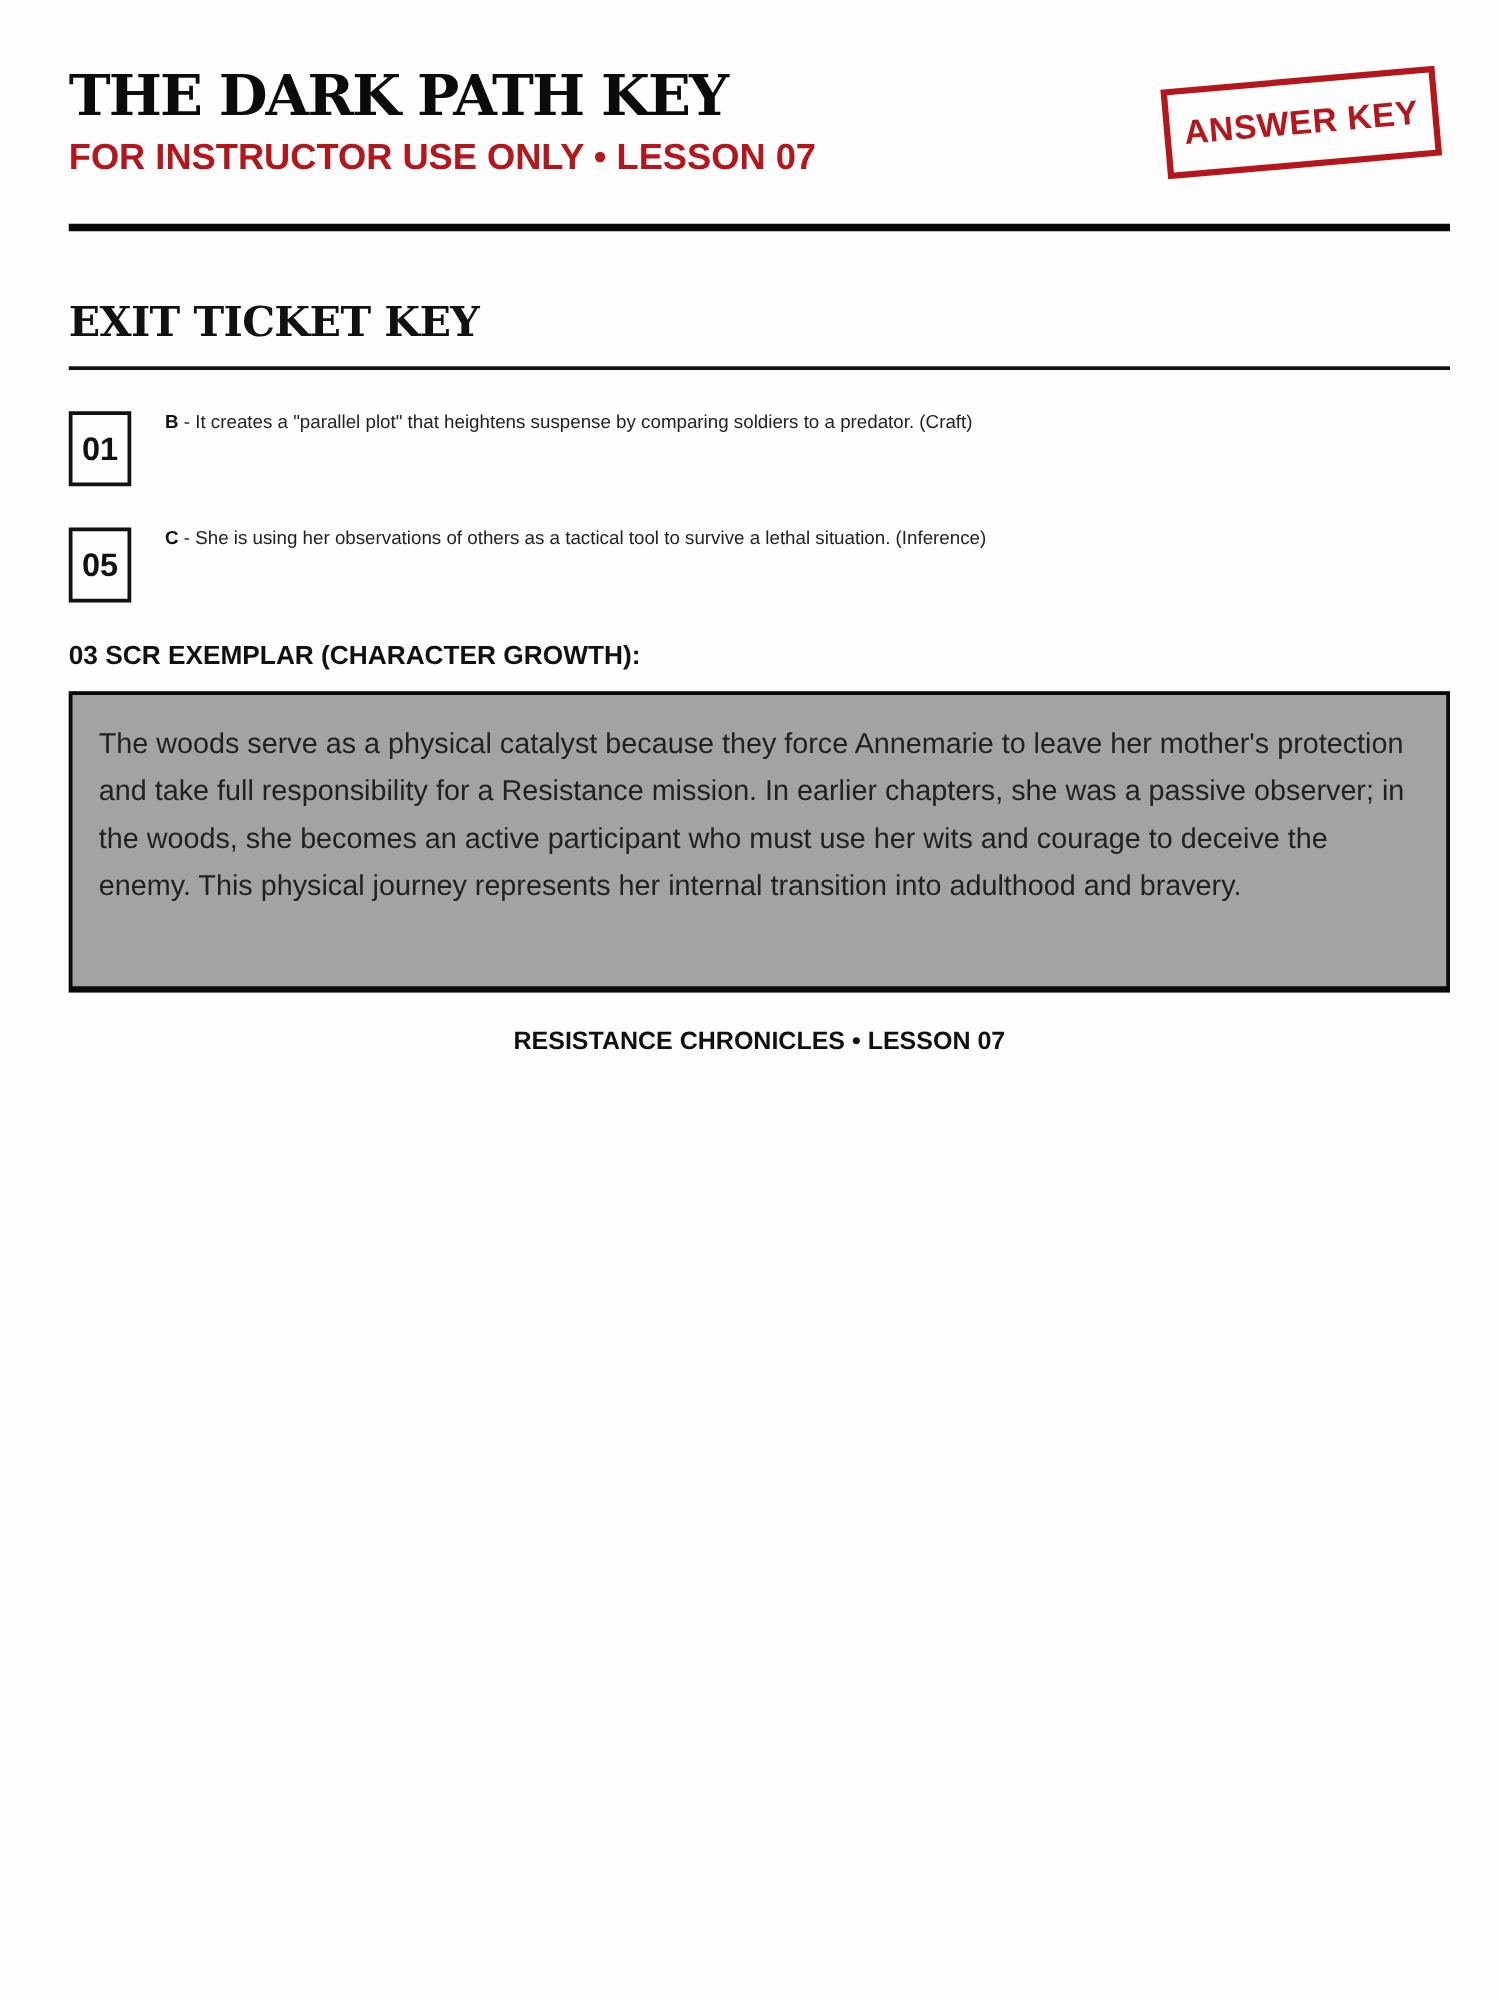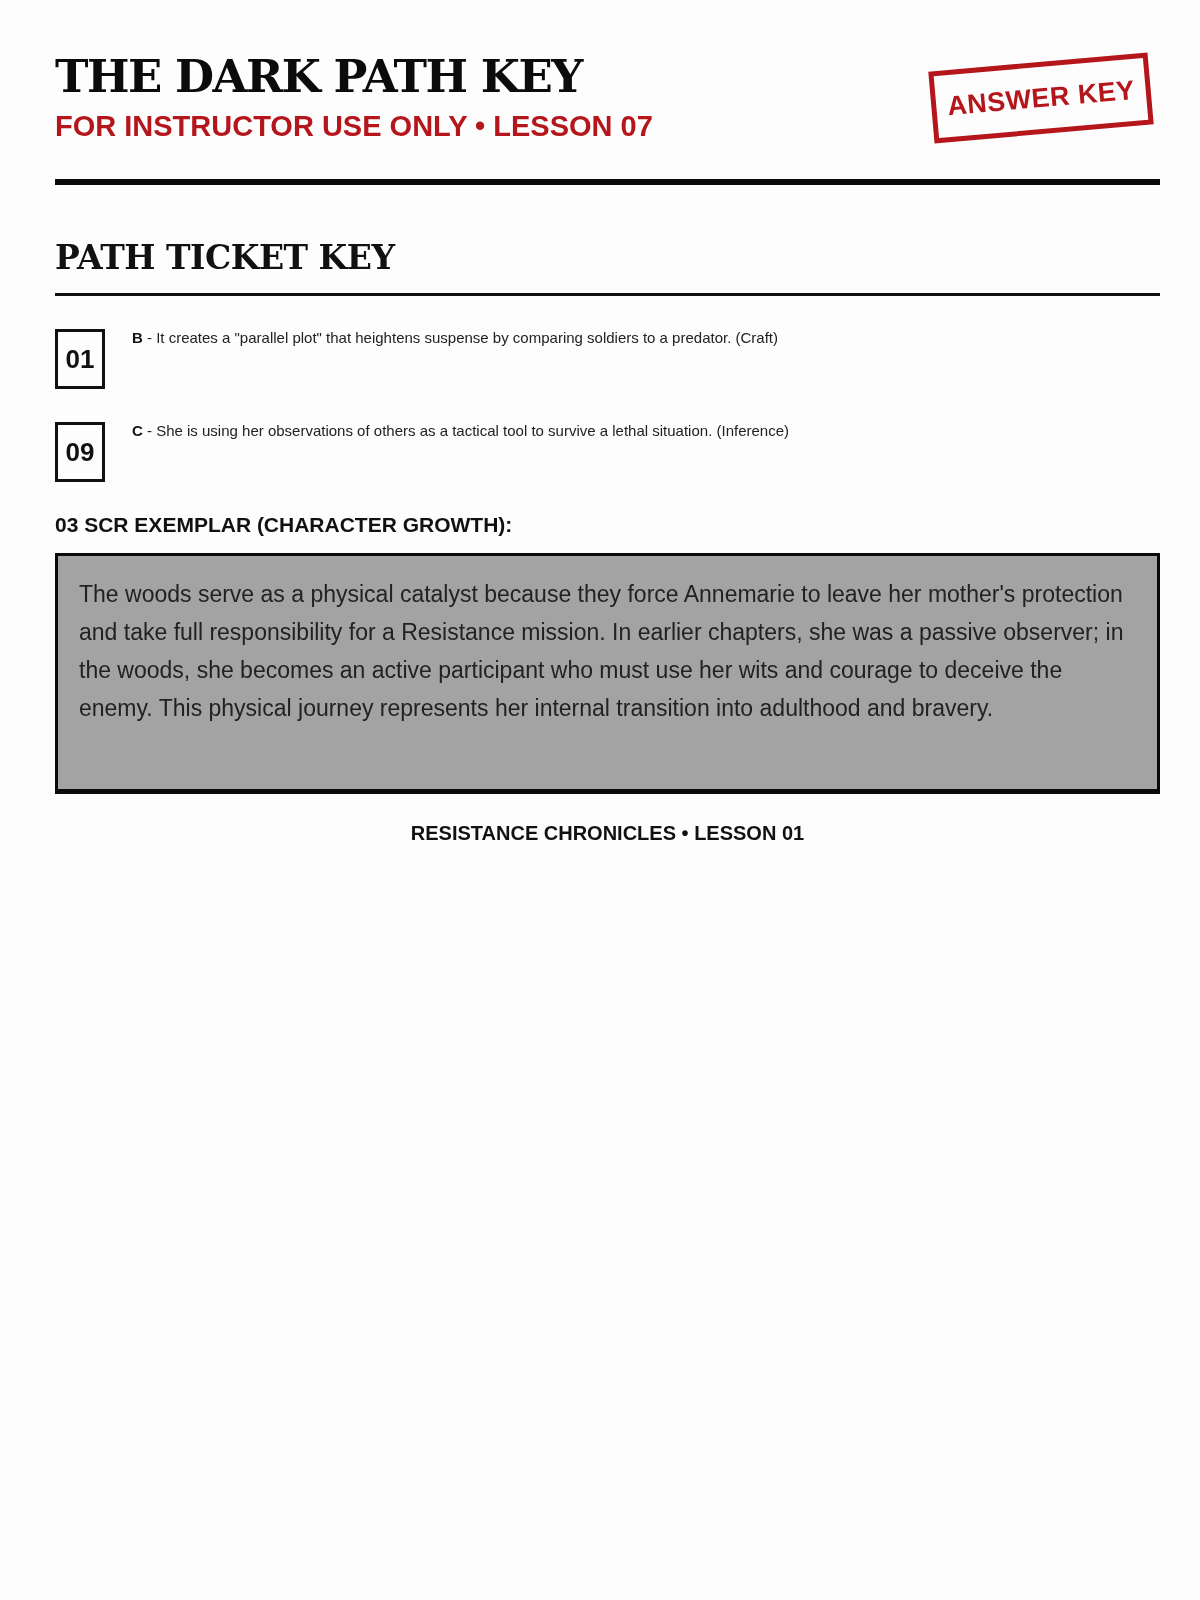--- a/index.html
+++ b/index.html
@@ -26,32 +26,32 @@
 
 <div class="page">
   <div class="header">
     <h1 class="title">THE DARK PATH KEY</h1>
     <div class="subtitle">FOR INSTRUCTOR USE ONLY • LESSON 07</div>
     <div class="stamp">
       <span>ANSWER KEY</span>
     </div>
   </div>
 
-  <h2 class="section-title">PATH TICKET KEY</h2>
+  <h2 class="section-title">EXIT TICKET KEY</h2>
   <div class="section-rule"></div>
 
   <div class="q" style="top:329px;">
     <div class="qnum">01</div>
     <div class="qtext"><b>B</b><span> - It creates a "parallel plot" that heightens suspense by comparing soldiers to a predator. (Craft)</span></div>
   </div>
 
   <div class="q" style="top:422px;">
-    <div class="qnum">09</div>
+    <div class="qnum">05</div>
     <div class="qtext"><b>C</b><span> - She is using her observations of others as a tactical tool to survive a lethal situation. (Inference)</span></div>
   </div>
 
   <div class="scr-label">03 SCR EXEMPLAR (CHARACTER GROWTH):</div>
   <div class="scr-box">
     <p>The woods serve as a physical catalyst because they force Annemarie to leave her mother's protection and take full responsibility for a Resistance mission. In earlier chapters, she was a passive observer; in the woods, she becomes an active participant who must use her wits and courage to deceive the enemy. This physical journey represents her internal transition into adulthood and bravery.</p>
   </div>
 
-  <div class="footer">RESISTANCE CHRONICLES • LESSON 01</div>
+  <div class="footer">RESISTANCE CHRONICLES • LESSON 07</div>
 </div>
 
 </body></html>

